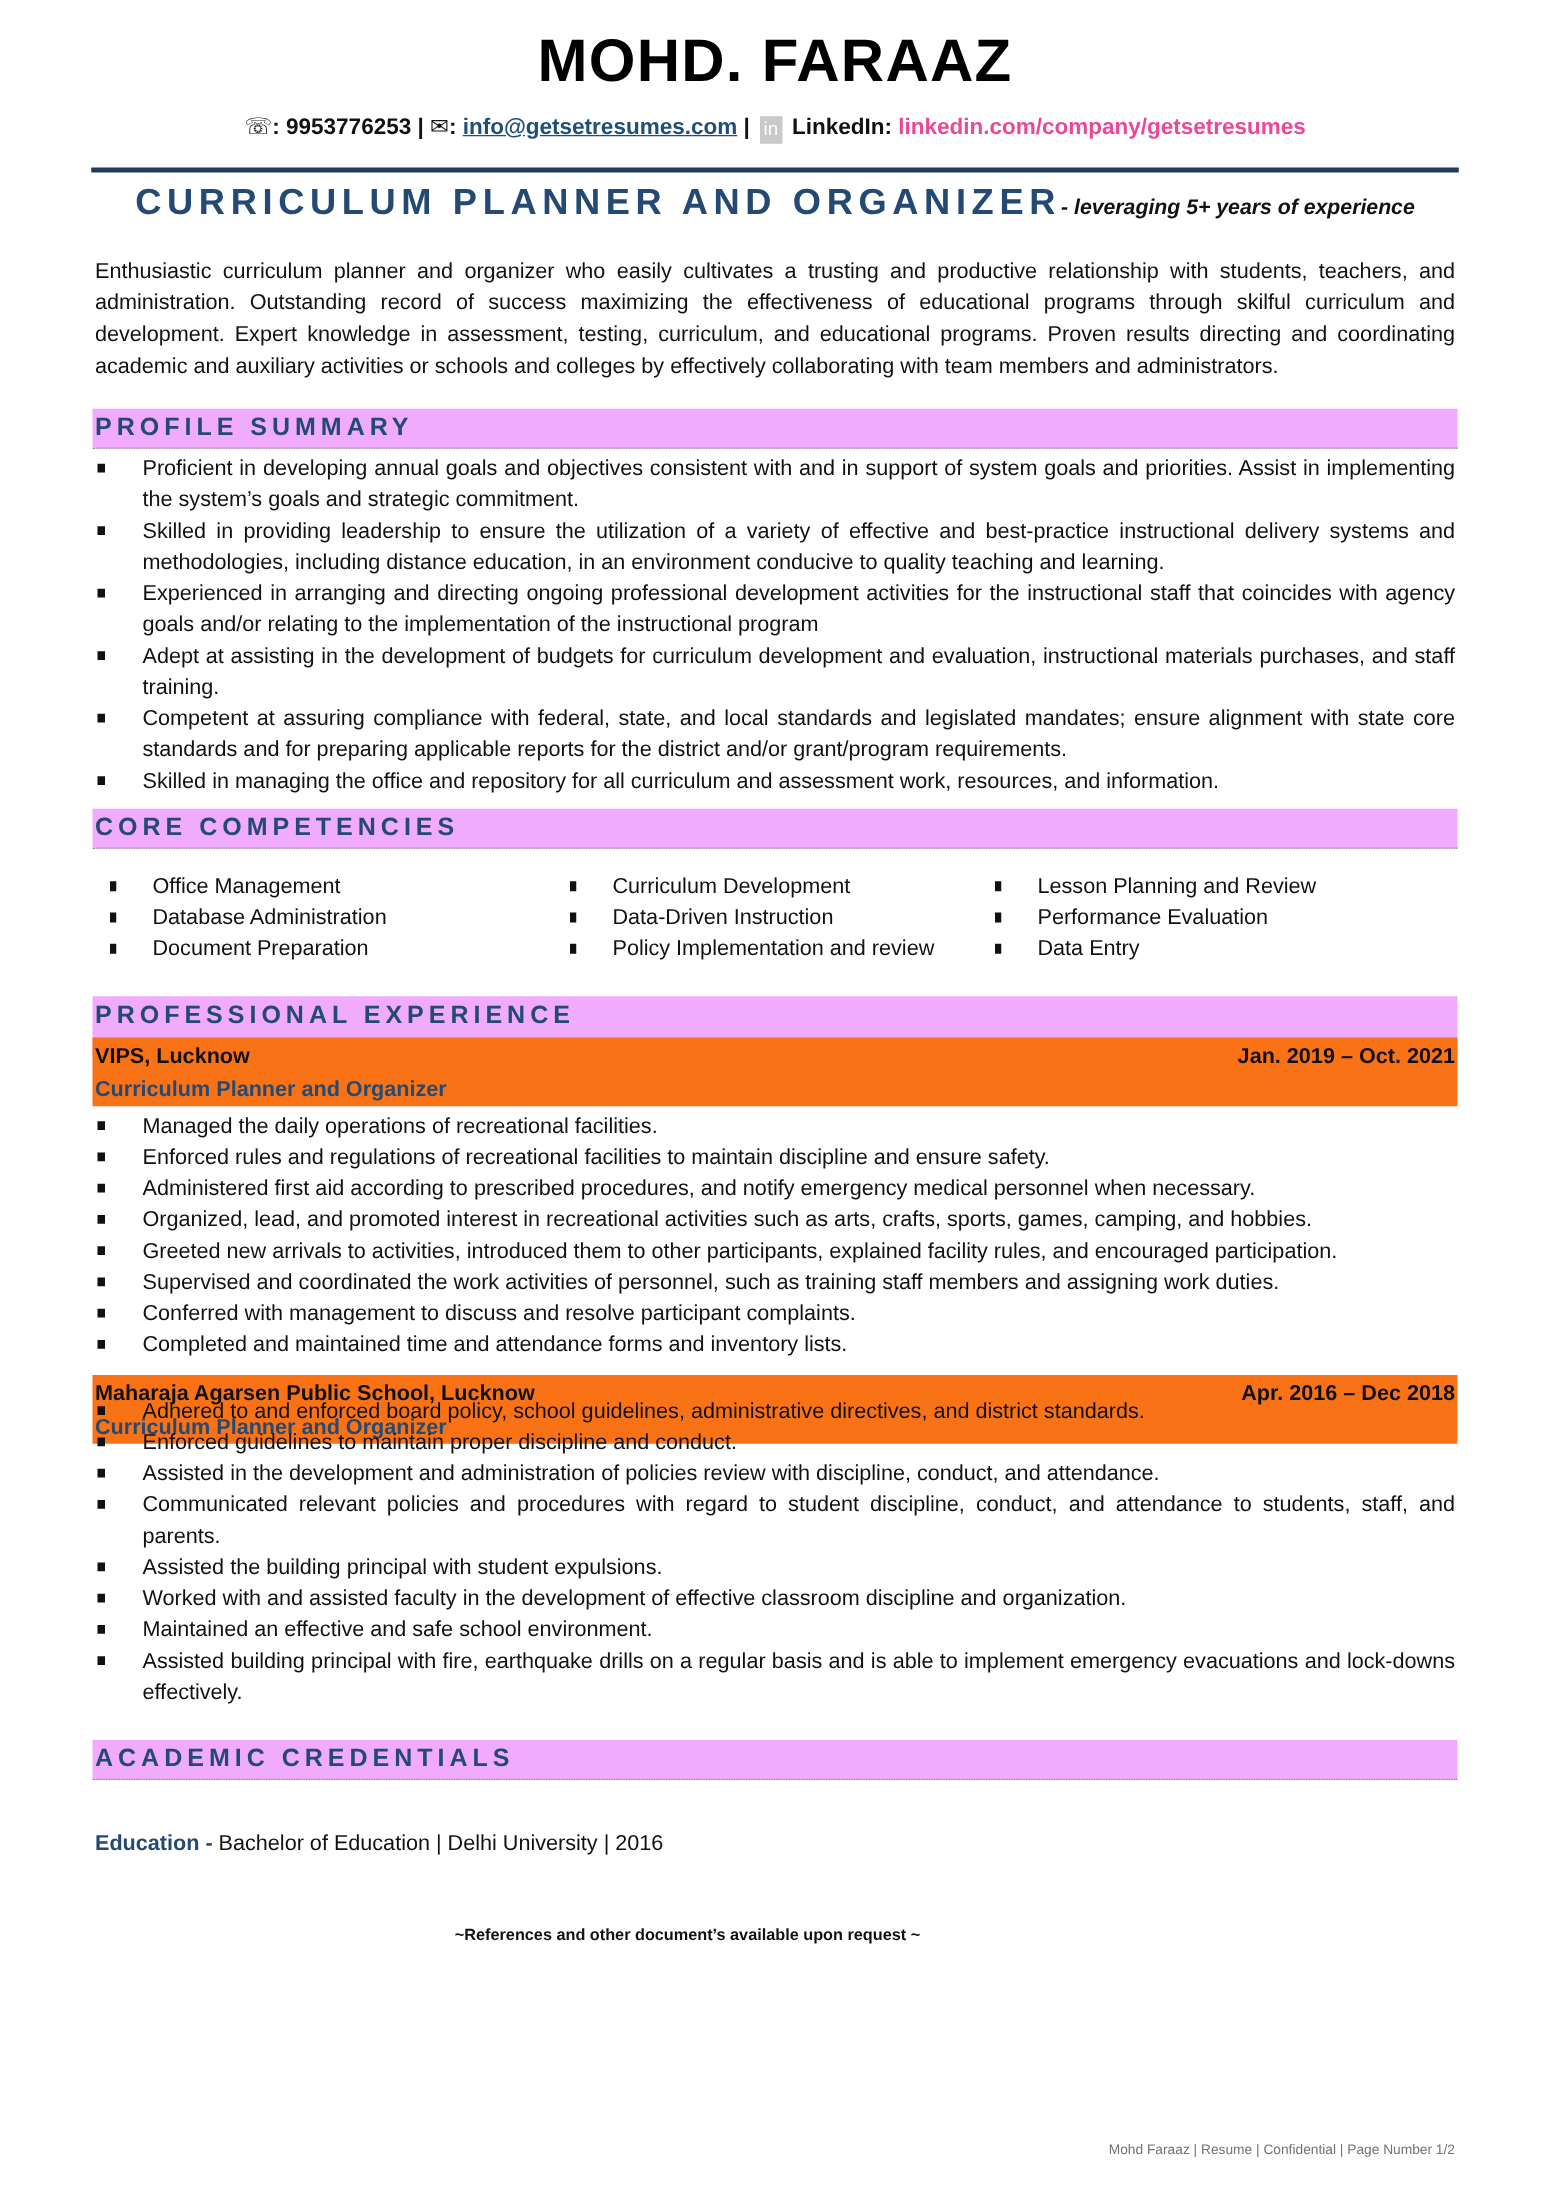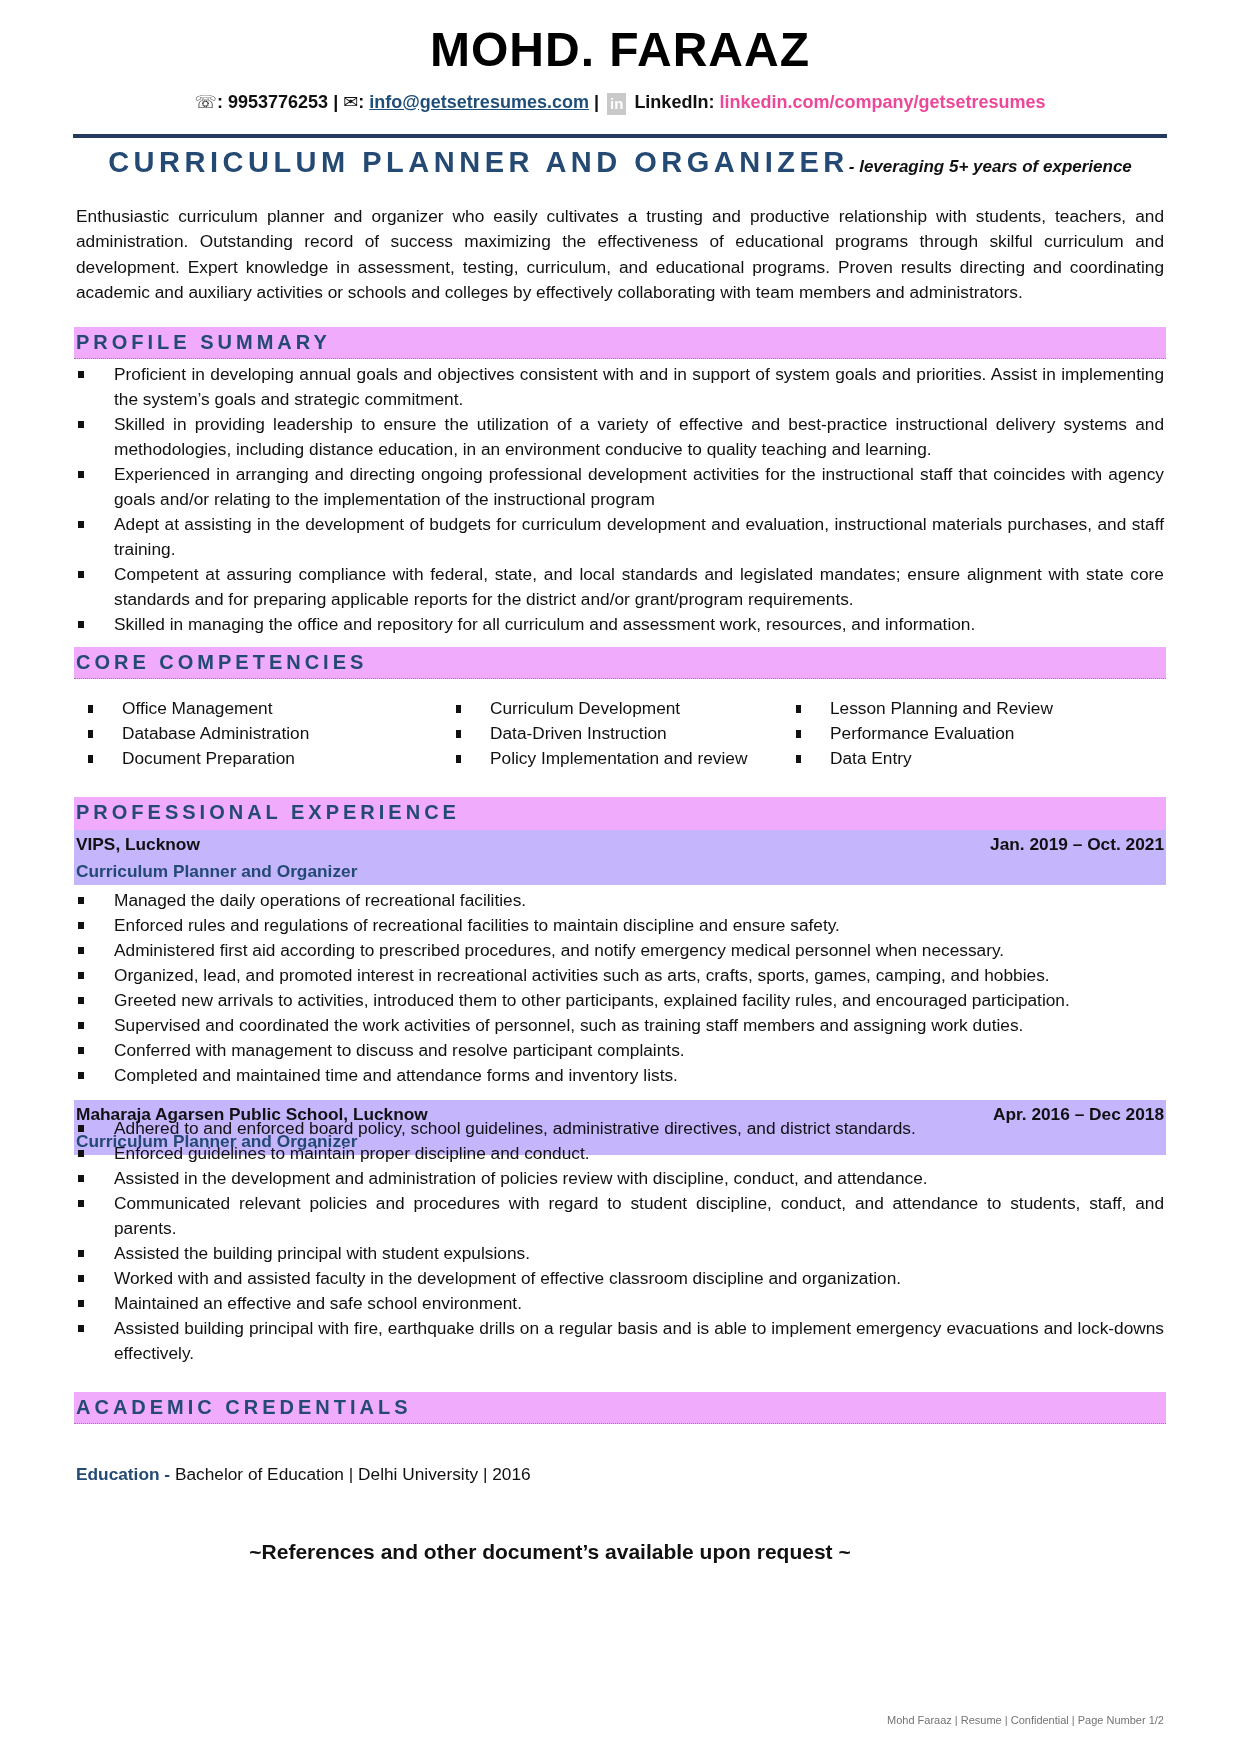--- a/index.html
+++ b/index.html
@@ -17,21 +17,21 @@
     font-size: 48px; font-weight: bold; letter-spacing: 1px; color: #000;
   }
   .contact {
     position: absolute; top: 91px; left: 0; width: 1240px; text-align: center;
     font-size: 18px; font-weight: bold; color: #111;
   }
   .contact .link { color: #ec4899; }
   .contact .email { color: #1f4e79; text-decoration: underline; }
   .contact .in-badge {
     display: inline-block; background: #c9c9c9; color: #fff; font-size: 15px;
-    padding: 0 3px; margin: 0 3px; line-height: 22px; vertical-align: -1px; font-weight: bold;
+    padding: 0 3px; margin: 0 3px; line-height: 22px; vertical-align: -1px; font-weight: normal;
   }
   .rule-top {
     position: absolute; top: 134px; left: 73px; width: 1094px; height: 4px;
     background: #243a5e;
   }
   .headline {
     position: absolute; top: 146px; left: 0; width: 1240px; text-align: center;
     white-space: nowrap;
   }
   .headline .title {
@@ -64,38 +64,38 @@
     position: absolute; top: 696px; left: 84px; width: 1080px;
     display: grid; grid-template-columns: 368px 340px 360px; row-gap: 0;
   }
   .comp-item {
     position: relative; padding-left: 38px; font-size: 17.3px; line-height: 25px; color: #111;
   }
   .comp-item::before {
     content: ""; position: absolute; left: 4px; top: 9px; width: 5px; height: 8px; background: #111;
   }
   .job-head {
-    position: absolute; left: 74px; width: 1092px; height: 55px; background: #c4b5fd;
+    position: absolute; left: 74px; width: 1092px; height: 55px; background: #f97316;
   }
   .job-head .org {
     position: absolute; left: 2px; top: 4px; font-size: 17.3px; font-weight: bold; color: #111;
   }
   .job-head .dates {
     position: absolute; right: 2px; top: 4px; font-size: 17.3px; font-weight: bold; color: #111;
   }
   .job-head .role {
     position: absolute; left: 2px; top: 31px; font-size: 17.3px; font-weight: bold; color: #244a73;
   }
   .edu {
     position: absolute; top: 1464px; left: 76px; font-size: 17.3px; color: #111;
   }
   .edu .label { color: #244a73; font-weight: bold; }
   .closing {
     position: absolute; top: 1540px; left: 0; width: 1100px; text-align: center;
-    font-size: 21px; font-weight: bold; color: #111;
+    font-size: 13px; font-weight: bold; color: #111;
   }
   .footer {
     position: absolute; top: 1714px; right: 76px; font-size: 11px; color: #737373;
   }
 </style>
 </head>
 <body>
 
 <div class="page">
 

